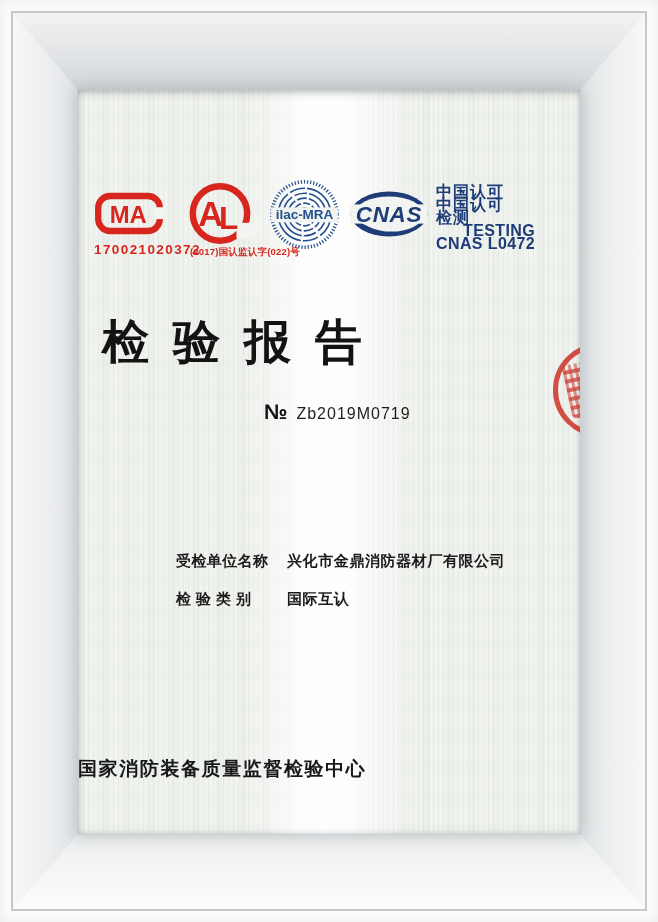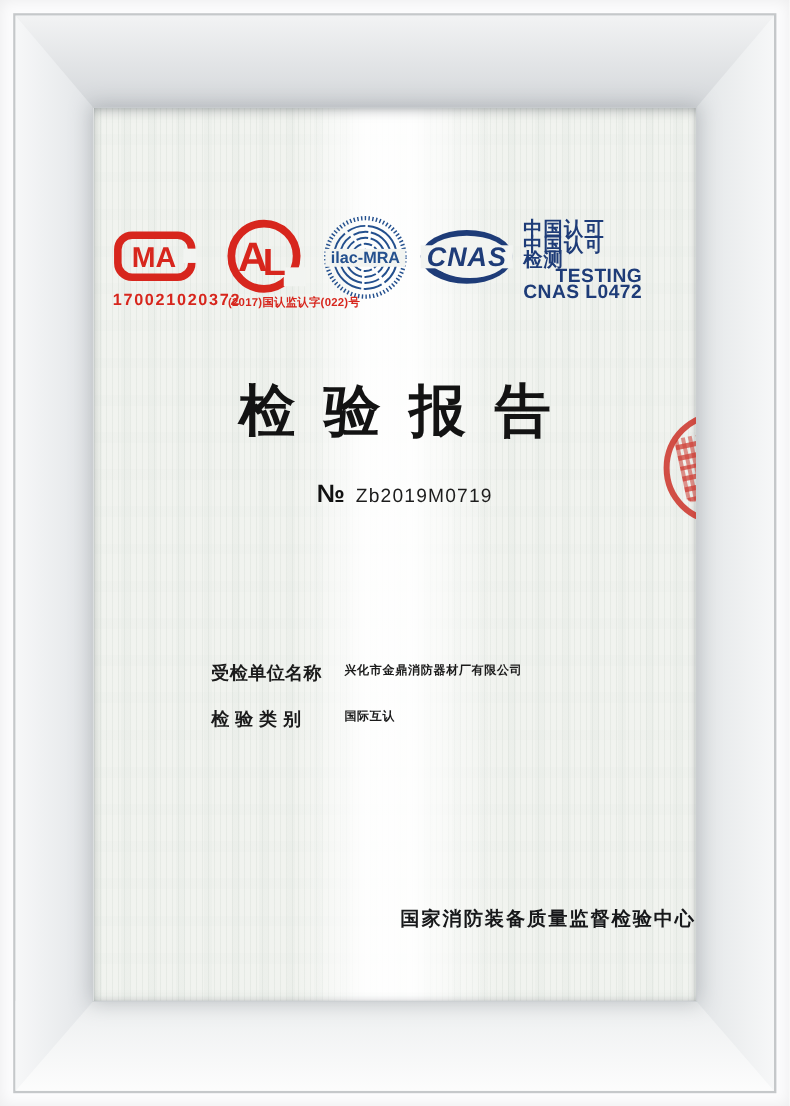--- a/index.html
+++ b/index.html
@@ -89,44 +89,44 @@
     white-space:nowrap;
   }
   .cma-cert {
     position:absolute; left:112px; top:156px;
     color:#d7261d; font-size:9.5px; font-weight:bold; letter-spacing:.2px;
     white-space:nowrap;
   }
 
   .report-title {
     position:absolute; top:221px; left:0; width:100%;
-    text-align:center; padding-left:24px;
+    padding-left:24px;
     font-size:47px; font-weight:bold; color:#131313;
     letter-spacing:24px; white-space:nowrap;
   }
 
   .report-no {
     position:absolute; top:310px; left:186px;
     display:flex; align-items:baseline; gap:9px; white-space:nowrap;
   }
   .report-no .prefix { font-size:21px; font-weight:bold; color:#121212; }
   .report-no .value  { font-size:16px; font-weight:500; color:#1d1d1d; letter-spacing:1px; }
 
   .fields { position:absolute; top:462px; left:98px; }
   .field-row { display:flex; margin-bottom:19px; white-space:nowrap; }
   .field-label {
     width:96px; font-size:15px; font-weight:bold; color:#1b1b1b; letter-spacing:.4px;
   }
   .field-value {
-    margin-left:15px; font-size:10px; font-weight:bold; color:#1b1b1b; letter-spacing:.6px;
+    margin-left:15px; font-size:15px; font-weight:bold; color:#1b1b1b; letter-spacing:.6px;
   }
 
   .paper-footer {
     position:absolute; top:666px; left:0; width:100%;
-    text-align:right; font-size:16px; font-weight:bold; color:#17181a;
+    text-align:left; font-size:19px; font-weight:bold; color:#17181a;
     letter-spacing:1.6px; white-space:nowrap;
   }
 
   
   .stamp {
     position:absolute; left:475px; top:253px; width:94px; height:94px;
     border-radius:50%;
     border:5px solid rgba(201,32,22,.78);
     filter:blur(.3px);
   }

